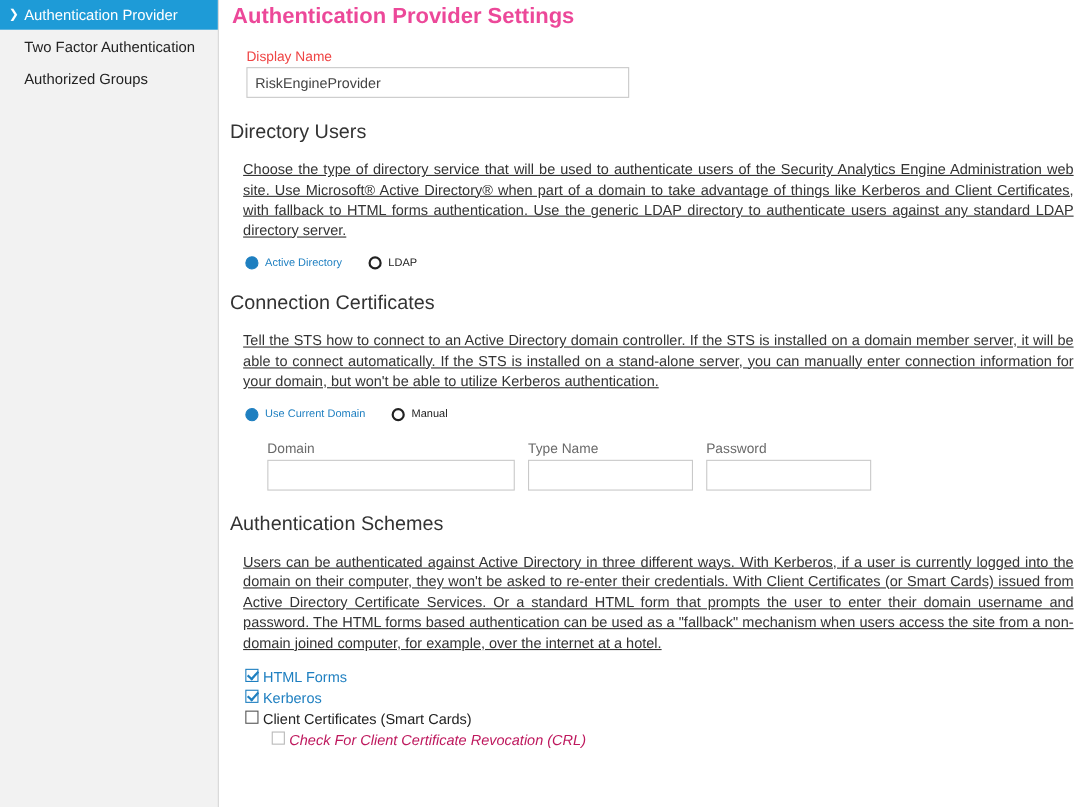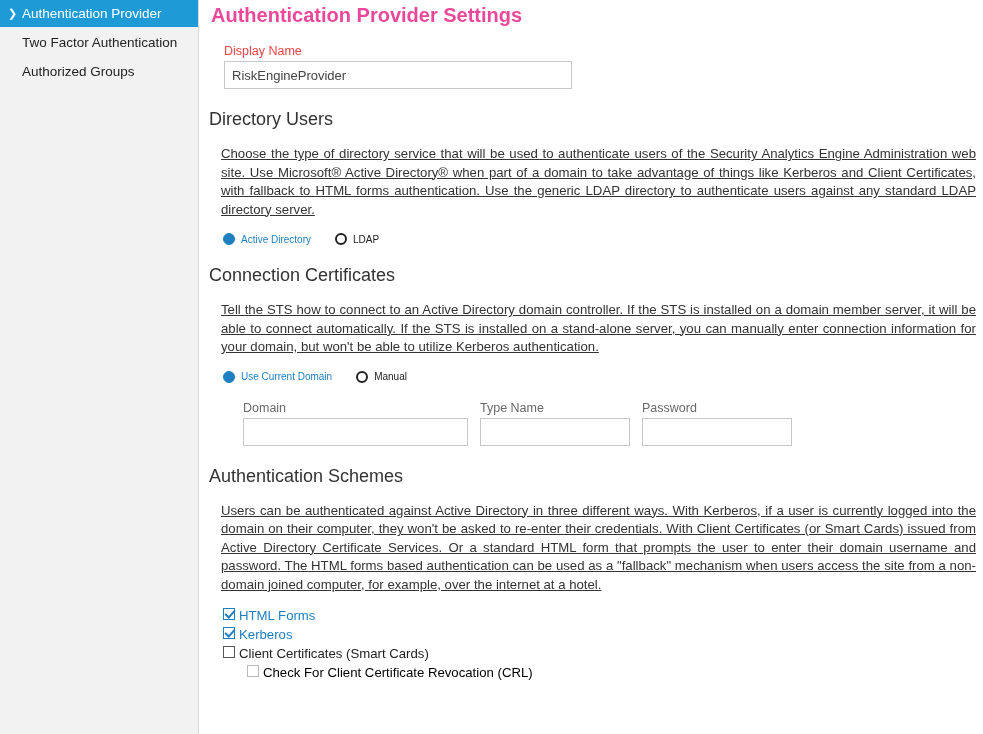--- a/index.html
+++ b/index.html
@@ -209,21 +209,22 @@
     border: 1px solid #b9b9b9;
   }
   .check-label {
     font-size: 13.2px;
     color: #222222;
   }
   .check-label.linked {
     color: #1e7fc0;
   }
   .check-label.disabled {
-    color: #000000;
+    color: #be185d;
+    font-style: italic;
   }
 </style>
 </head>
 <body>
 
 <div class="app">
 
   <div class="sidebar">
     <div class="nav-item selected">
       <span class="chev">❯</span>

